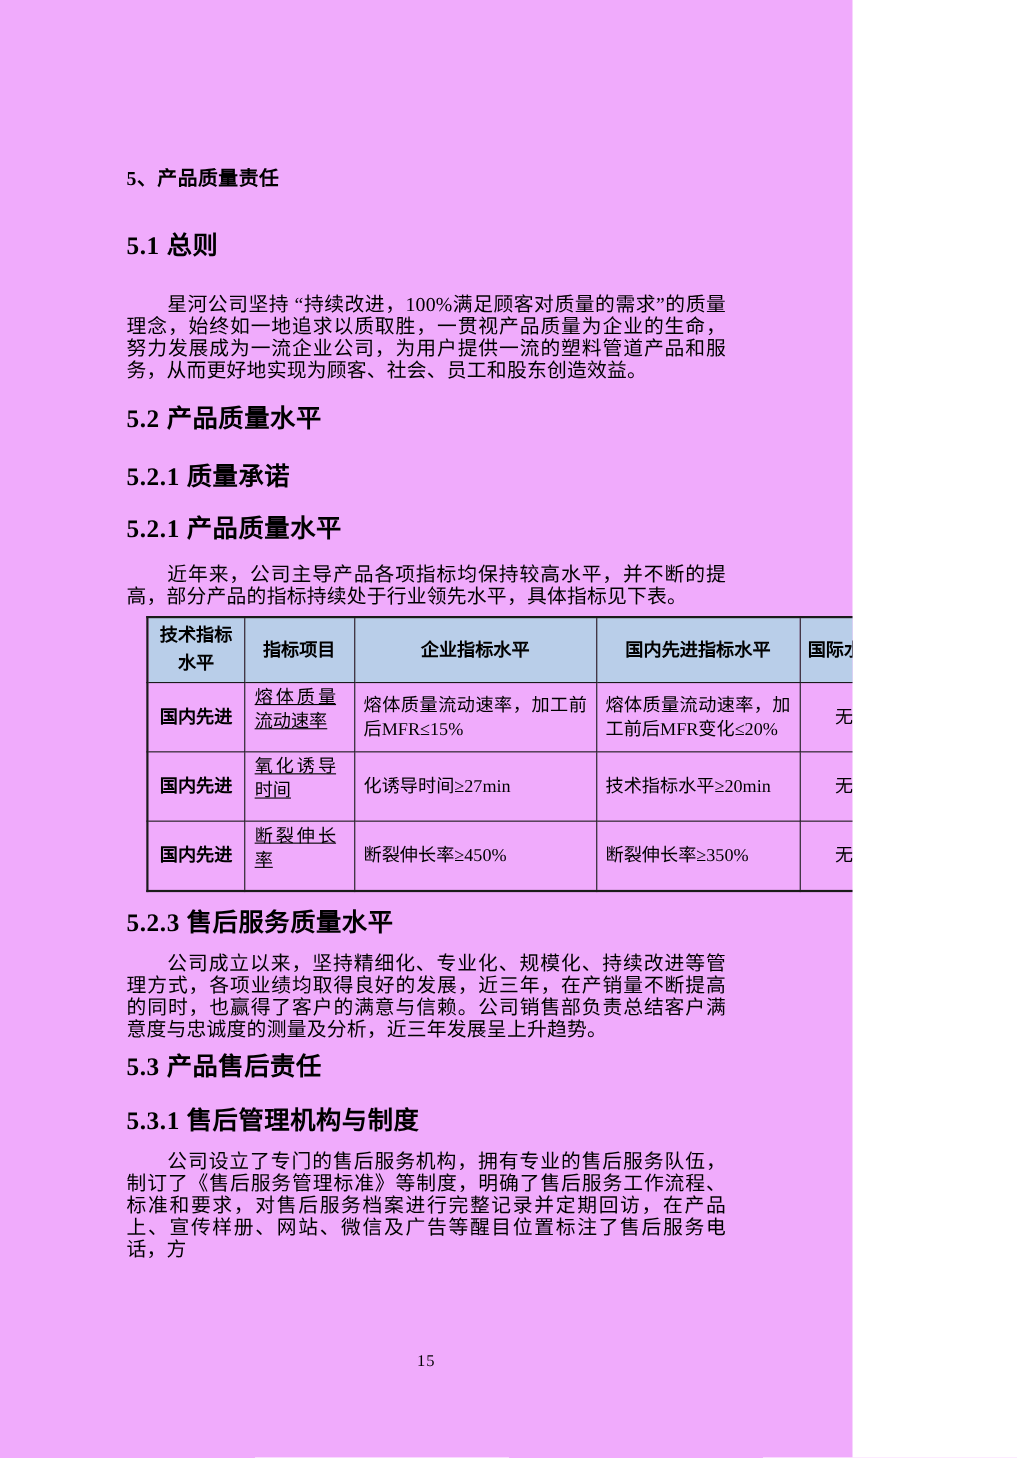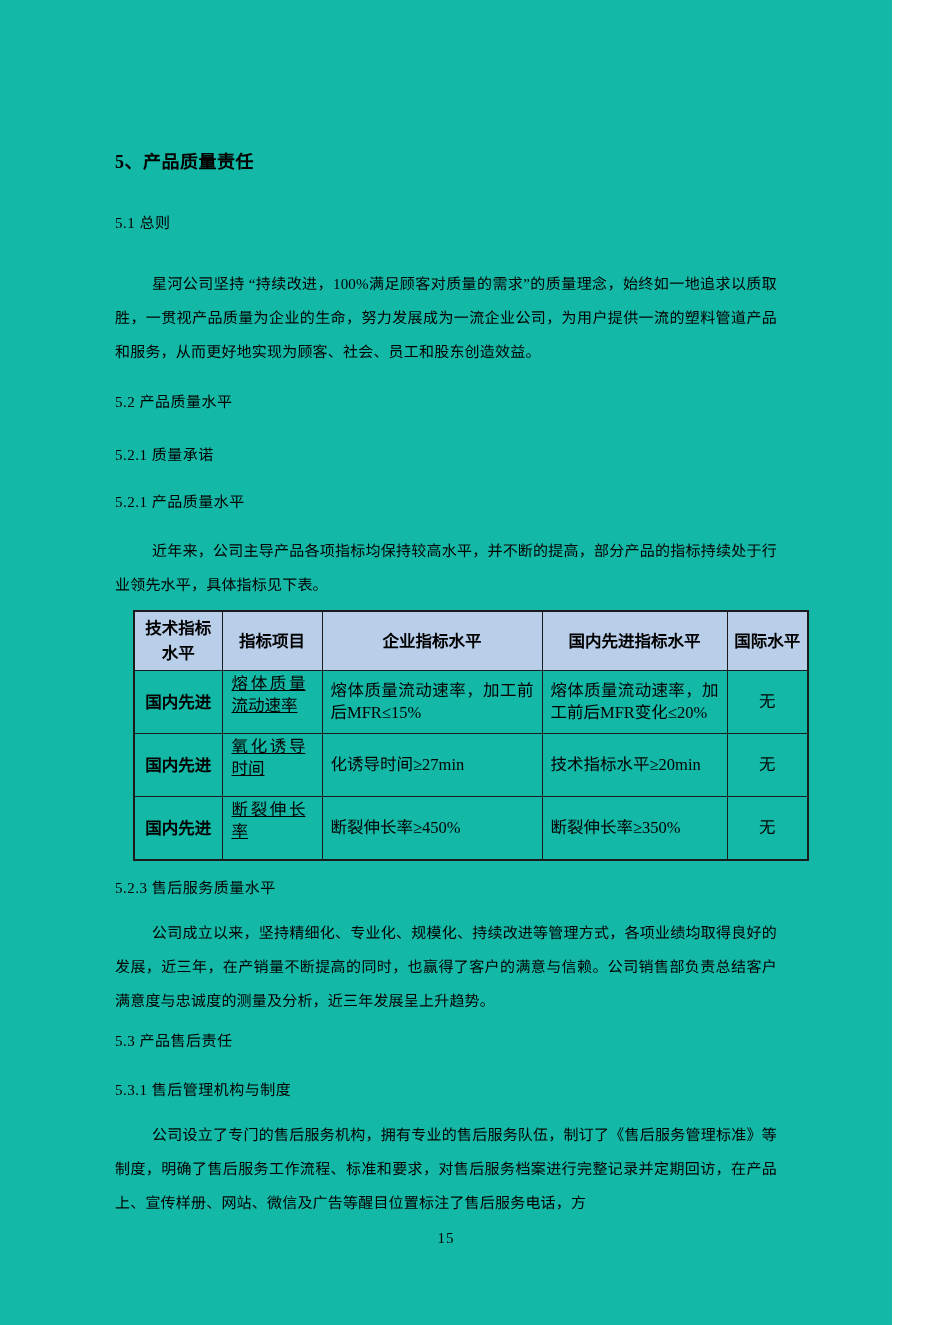--- a/index.html
+++ b/index.html
@@ -8,50 +8,50 @@
   }
   * { box-sizing: border-box; }
   html, body {
     margin: 0;
     padding: 0;
     background: #ffffff;
     color: #000000;
   }
   .page {
     position: relative;
-    width: 892px;
+    width: 775px;
     height: 1325px;
-    background: #14b8a6;
+    background: #f0abfc;
     font-family: "Liberation Serif", serif;
     padding: 150px 115px 0 115px;
     overflow: hidden;
   }
   .h-major {
     font-size: 18px;
     font-weight: bold;
     line-height: 24px;
     margin: 0 0 38px 0;
     letter-spacing: 0.5px;
   }
   .h-sub {
-    font-size: 15px;
-    font-weight: normal;
+    font-size: 23px;
+    font-weight: bold;
     line-height: 23px;
     letter-spacing: 0.5px;
   }
   .h-51   { margin: 0 0 32px 0; }
   .h-52   { margin: 22px 0 0 0; }
   .h-521a { margin: 30px 0 0 0; }
   .h-521b { margin: 24px 0 0 0; }
   .h-523  { margin: 16px 0 0 0; }
   .h-53   { margin: 12px 0 0 0; }
   .h-531  { margin: 26px 0 0 0; }
   .para {
-    font-size: 15px;
-    line-height: 34px;
+    font-size: 18px;
+    line-height: 20px;
     text-align: justify;
     text-indent: 37px;
     margin: 0;
     letter-spacing: 0.2px;
   }
   .p-1 { margin: 0 0 14px 0; }
   .p-2 { margin: 0; }
   .p-3 { margin: 20px 0 8px 0; }
   .p-4 { margin: 16px 0 0 0; }
   .p-5 { margin: 16px 0 0 0; }

